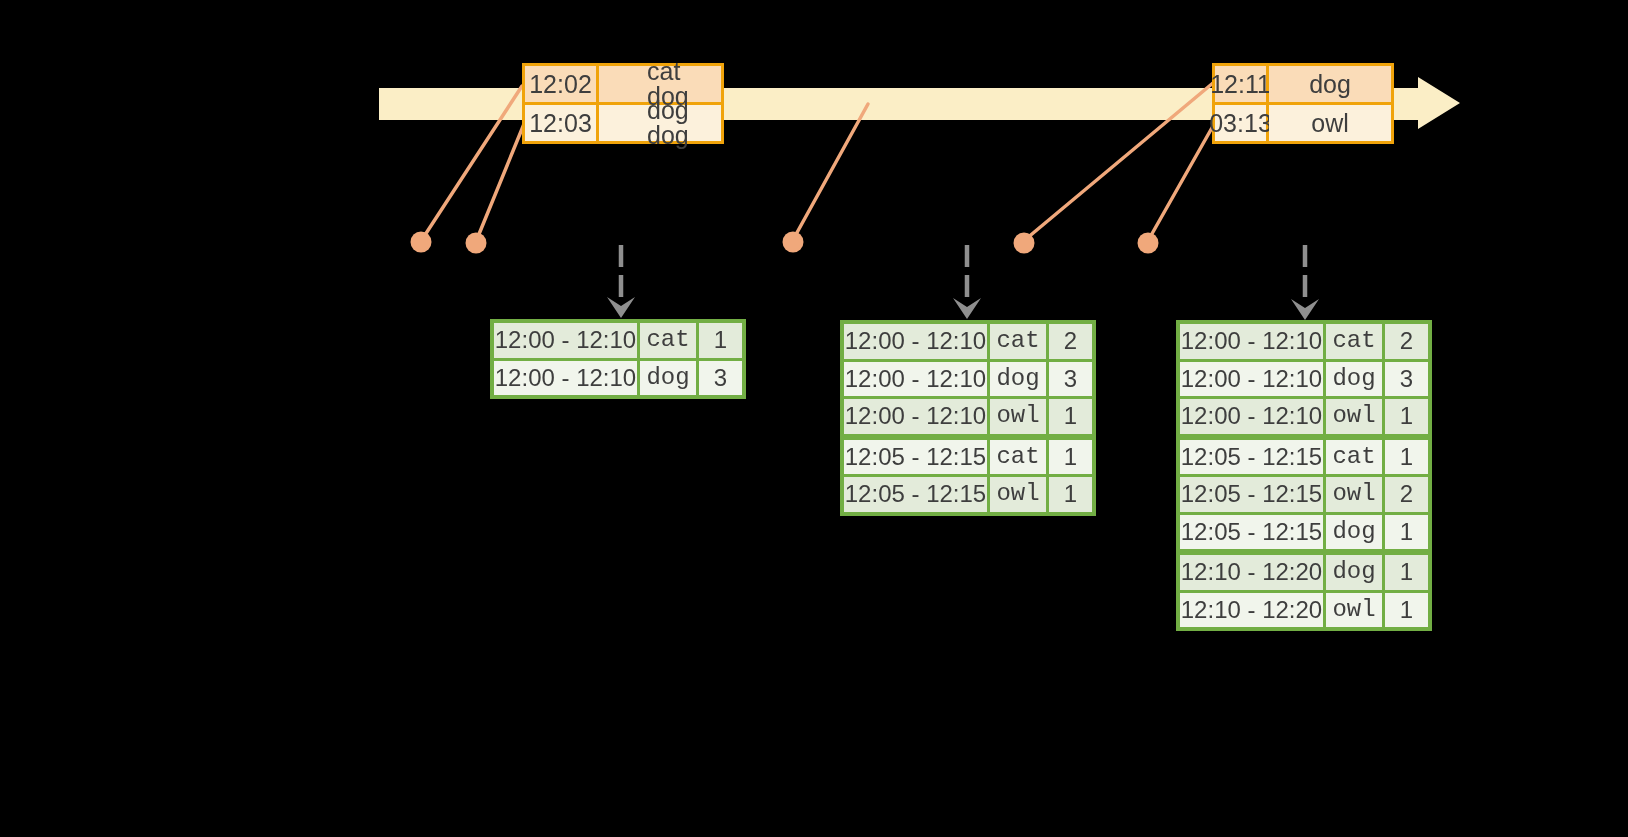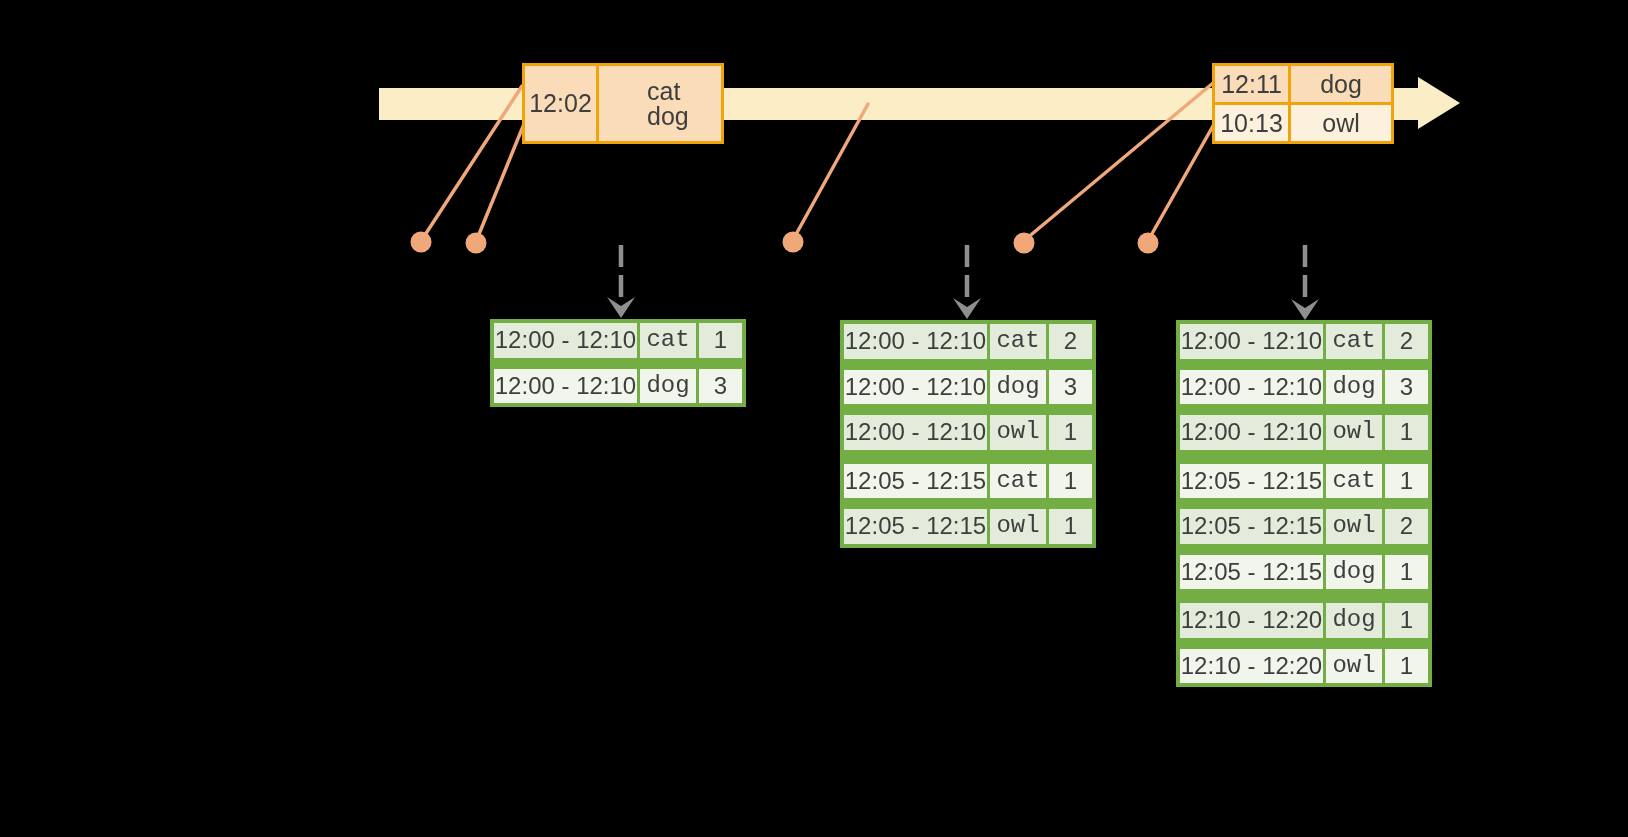--- a/index.html
+++ b/index.html
@@ -29,31 +29,31 @@
     display: flex; align-items: center; justify-content: center;
     font-size: 25px; line-height: 1;
   }
   .fill-peach { background: #fadcb8; }
   .fill-cream { background: #fcf1dc; }
   .eb1 { left: 522px; top: 63px;  width: 202px; height: 81px; }
   .eb1 .ec-time { width: 71px; }  .eb1 .ec-words { flex: 1; padding-left: 48px; }
   .eb2 { left: 867px; top: 84px;  width: 201px; height: 40px; }
   .eb2 .ec-time { width: 80px; }  .eb2 .ec-words { flex: 1; }
   .eb3 { left: 1212px; top: 63px; width: 182px; height: 81px; }
-  .eb3 .ec-time { width: 73px; }  .eb3 .ec-words { flex: 1; }
+  .eb3 .ec-time { width: 51px; }  .eb3 .ec-words { flex: 1; }
 
   
   .rtable {
     position: absolute;
     box-sizing: border-box;
     background: #72ae44;
     border: 4px solid #72ae44;
     display: flex;
     flex-direction: column;
-    row-gap: 11px;
+    row-gap: 3px;
   }
   .t-row { display: flex; column-gap: 3px; height: 34.5px; flex: none; }
   .t-row.group-end { margin-bottom: 3px; }
   .t-row > div {
     display: flex; align-items: center; justify-content: center;
     font-size: 24px; line-height: 1;
   }
   .t-row:nth-child(odd)  > div { background: #e3ebda; }
   .t-row:nth-child(even) > div { background: #f1f5ec; }
   .c-window { width: 143px; }
@@ -102,30 +102,34 @@
         <polygon points="1291,299 1305,320 1319,299 1305,308" fill="#8f8f8f"></polygon>
       </g>
     </g>
   </svg>
 
   <div class="event-box eb1">
     <div class="event-row">
       <div class="ec-time fill-peach">12:02</div>
       <div class="ec-words fill-peach">cat dog</div>
     </div>
+    <div class="event-row">
+      <div class="ec-time fill-cream">12:03</div>
+      <div class="ec-words fill-cream">dog dog</div>
+    </div>
   </div>
 
 
   <div class="event-box eb3">
     <div class="event-row">
       <div class="ec-time fill-peach">12:11</div>
       <div class="ec-words fill-peach">dog</div>
     </div>
     <div class="event-row">
-      <div class="ec-time fill-cream">10:13</div>
+      <div class="ec-time fill-cream">03:13</div>
       <div class="ec-words fill-cream">owl</div>
     </div>
   </div>
 
   <div class="rtable rt1">
     <div class="t-row">
       <div class="c-window">12:00 - 12:10</div>
       <div class="c-word">cat</div>
       <div class="c-count">1</div>
     </div>

